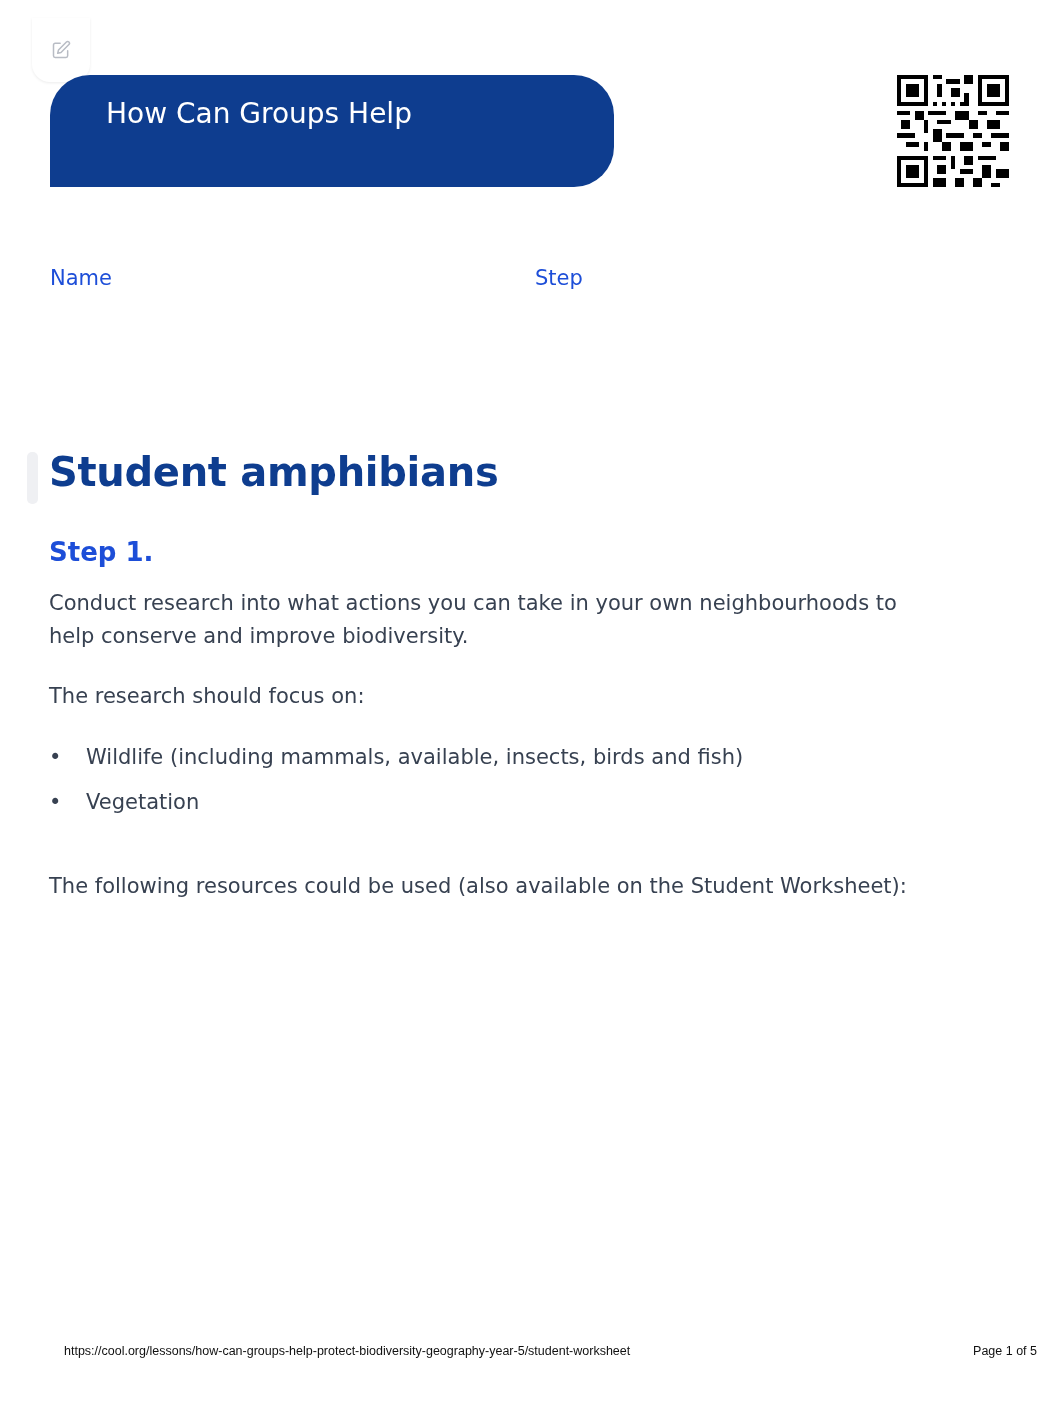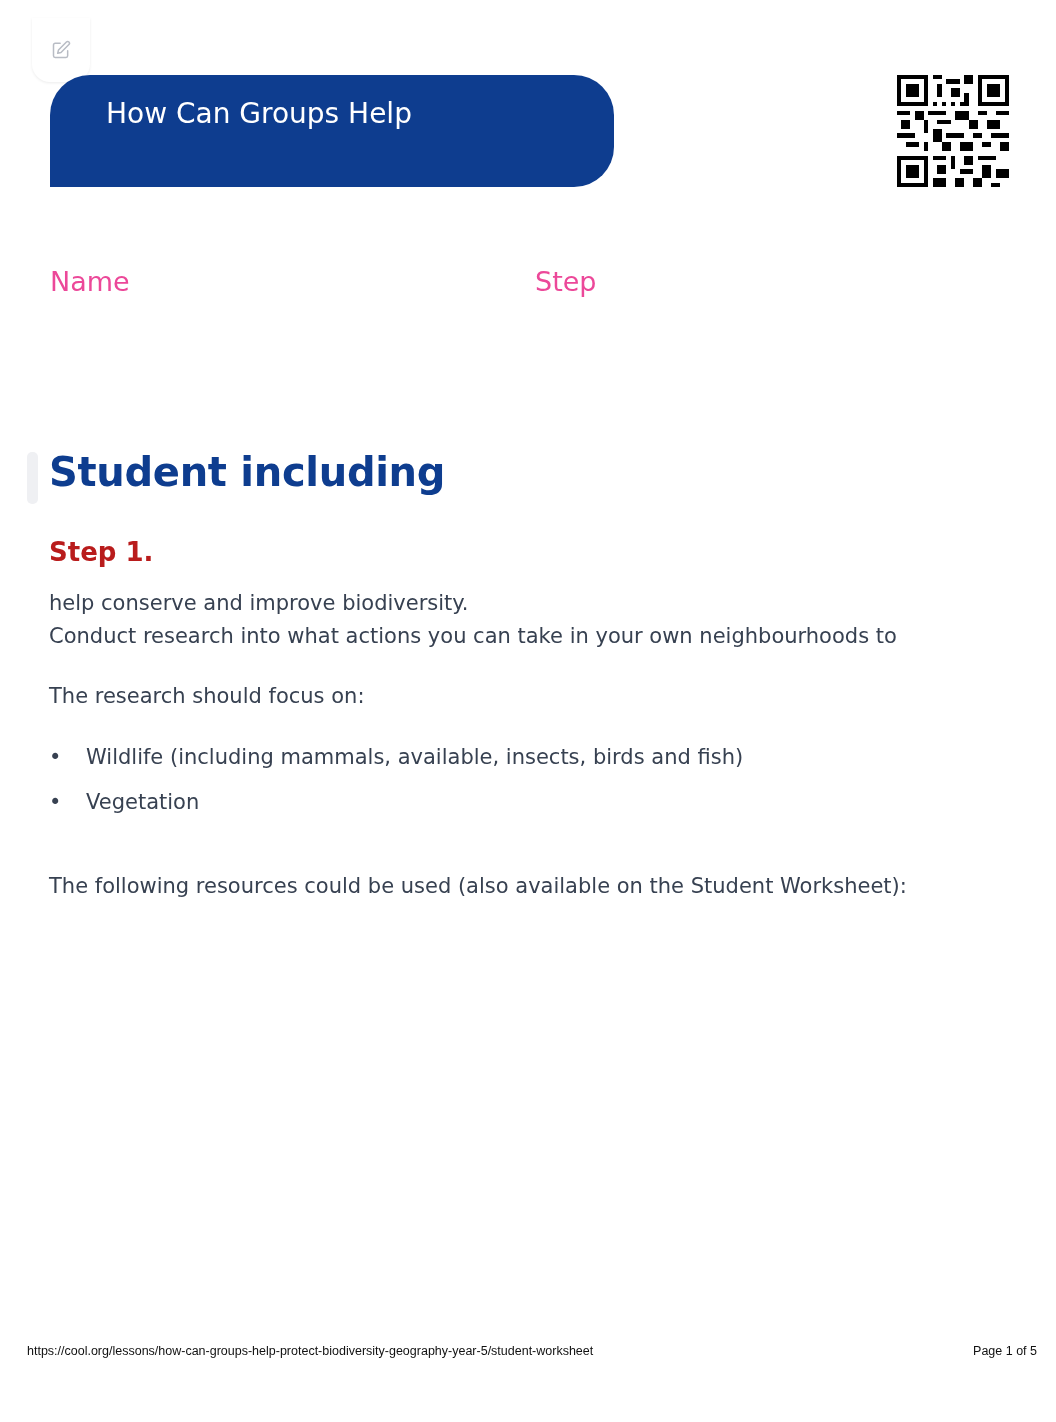--- a/index.html
+++ b/index.html
@@ -1,28 +1,28 @@
 <!DOCTYPE html>
 <html><head>
 <meta charset="utf-8">
 <style>
   html, body { margin:0; padding:0; background:#ffffff; }
   body { width:1056px; height:1422px; position:relative; overflow:hidden; font-family:"DejaVu Sans", sans-serif; color:#374151; }
   .edit-tab { position:absolute; left:32px; top:18px; width:58px; height:64px; background:#fff; border-radius:0 0 18px 18px; box-shadow:0 1px 3px rgba(0,0,0,0.08); display:flex; align-items:center; justify-content:center; }
   .edit-tab svg { width:20px; height:20px; }
   .title-banner { position:absolute; left:50px; top:75px; width:564px; height:112px; background:#0e3d8f; border-radius:0 40px 40px 0; border-top-left-radius:40px; border-bottom-left-radius:0; box-sizing:border-box; padding:22px 56px; color:#fff; font-size:28px; line-height:34px; }
   .qr { position:absolute; left:896px; top:75px; width:114px; height:112px; }
-  .label { position:absolute; top:266px; font-size:27px; color:#ec4899; }
+  .label { position:absolute; top:266px; font-size:21px; color:#1d4ed8; }
   .accent-bar { position:absolute; left:27px; top:452px; width:11px; height:52px; background:#eff0f3; border-radius:5px; }
   .h1 { position:absolute; left:49px; top:449px; font-size:40px; font-weight:bold; color:#0e3d8f; letter-spacing:-0.3px; }
-  .h2 { position:absolute; left:49px; top:537px; font-size:26px; font-weight:bold; color:#b91c1c; }
+  .h2 { position:absolute; left:49px; top:537px; font-size:26px; font-weight:bold; color:#1d4ed8; }
   .para { position:absolute; left:49px; font-size:21px; line-height:33px; color:#374151; width:950px; }
   .bullet { position:absolute; left:49px; font-size:21px; color:#374151; display:flex; }
   .bullet .dot { width:37px; }
-  .footer { position:absolute; top:1344px; font-family:"Liberation Sans", sans-serif; font-size:12.5px; color:#111; }
+  .footer { position:absolute; top:1344px; font-family:"Liberation Sans", sans-serif; font-size:12.5px; color:#111;margin-left:37px; }
 </style>
 </head>
 <body>
 
 <div class="edit-tab">
   <svg viewBox="0 0 24 24" fill="none" stroke="#b8bcc4" stroke-width="1.8" stroke-linecap="round" stroke-linejoin="round">
     <path d="M11 4H5a2 2 0 0 0-2 2v13a2 2 0 0 0 2 2h13a2 2 0 0 0 2-2v-6"></path>
     <path d="M18.5 2.5a2.1 2.1 0 0 1 3 3L12 15l-4 1 1-4 9.5-9.5z"></path>
   </svg>
 </div>
@@ -87,26 +87,26 @@
       <rect x="13" y="23" width="2" height="2"></rect>
       <rect x="17" y="23" width="2" height="2"></rect>
       <rect x="21" y="24" width="2" height="1"></rect>
   </g>
 </svg>
 
 <div class="label" style="left:50px;">Name</div>
 <div class="label" style="left:535px;">Step</div>
 
 <div class="accent-bar"></div>
-<div class="h1">Student including</div>
+<div class="h1">Student amphibians</div>
 <div class="h2">Step 1.</div>
 
 <div class="para" style="top:587px;">
+  <div>Conduct research into what actions you can take in your own neighbourhoods to</div>
   <div>help conserve and improve biodiversity.</div>
-  <div>Conduct research into what actions you can take in your own neighbourhoods to</div>
 </div>
 
 <div class="para" style="top:680px;">The research should focus on:</div>
 
 <div class="bullet" style="top:745px;">
   <span class="dot">•</span>
   <span>Wildlife (including mammals, available, insects, birds and fish)</span>
 </div>
 <div class="bullet" style="top:790px;">
   <span class="dot">•</span>

